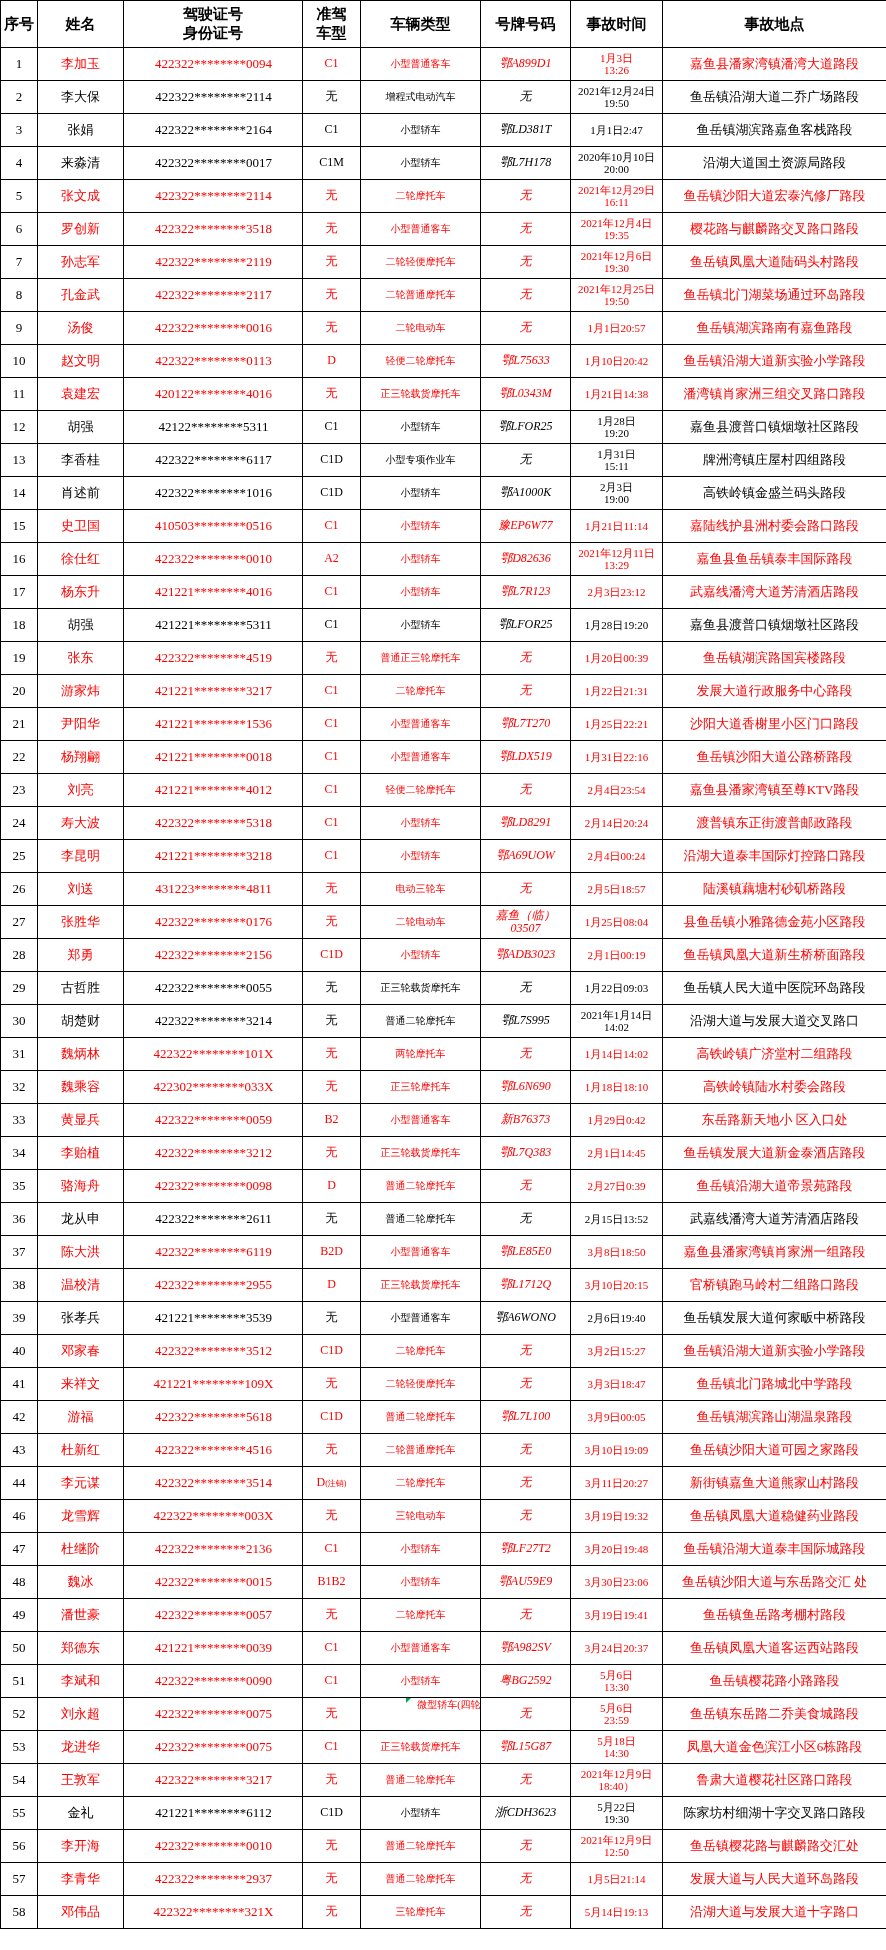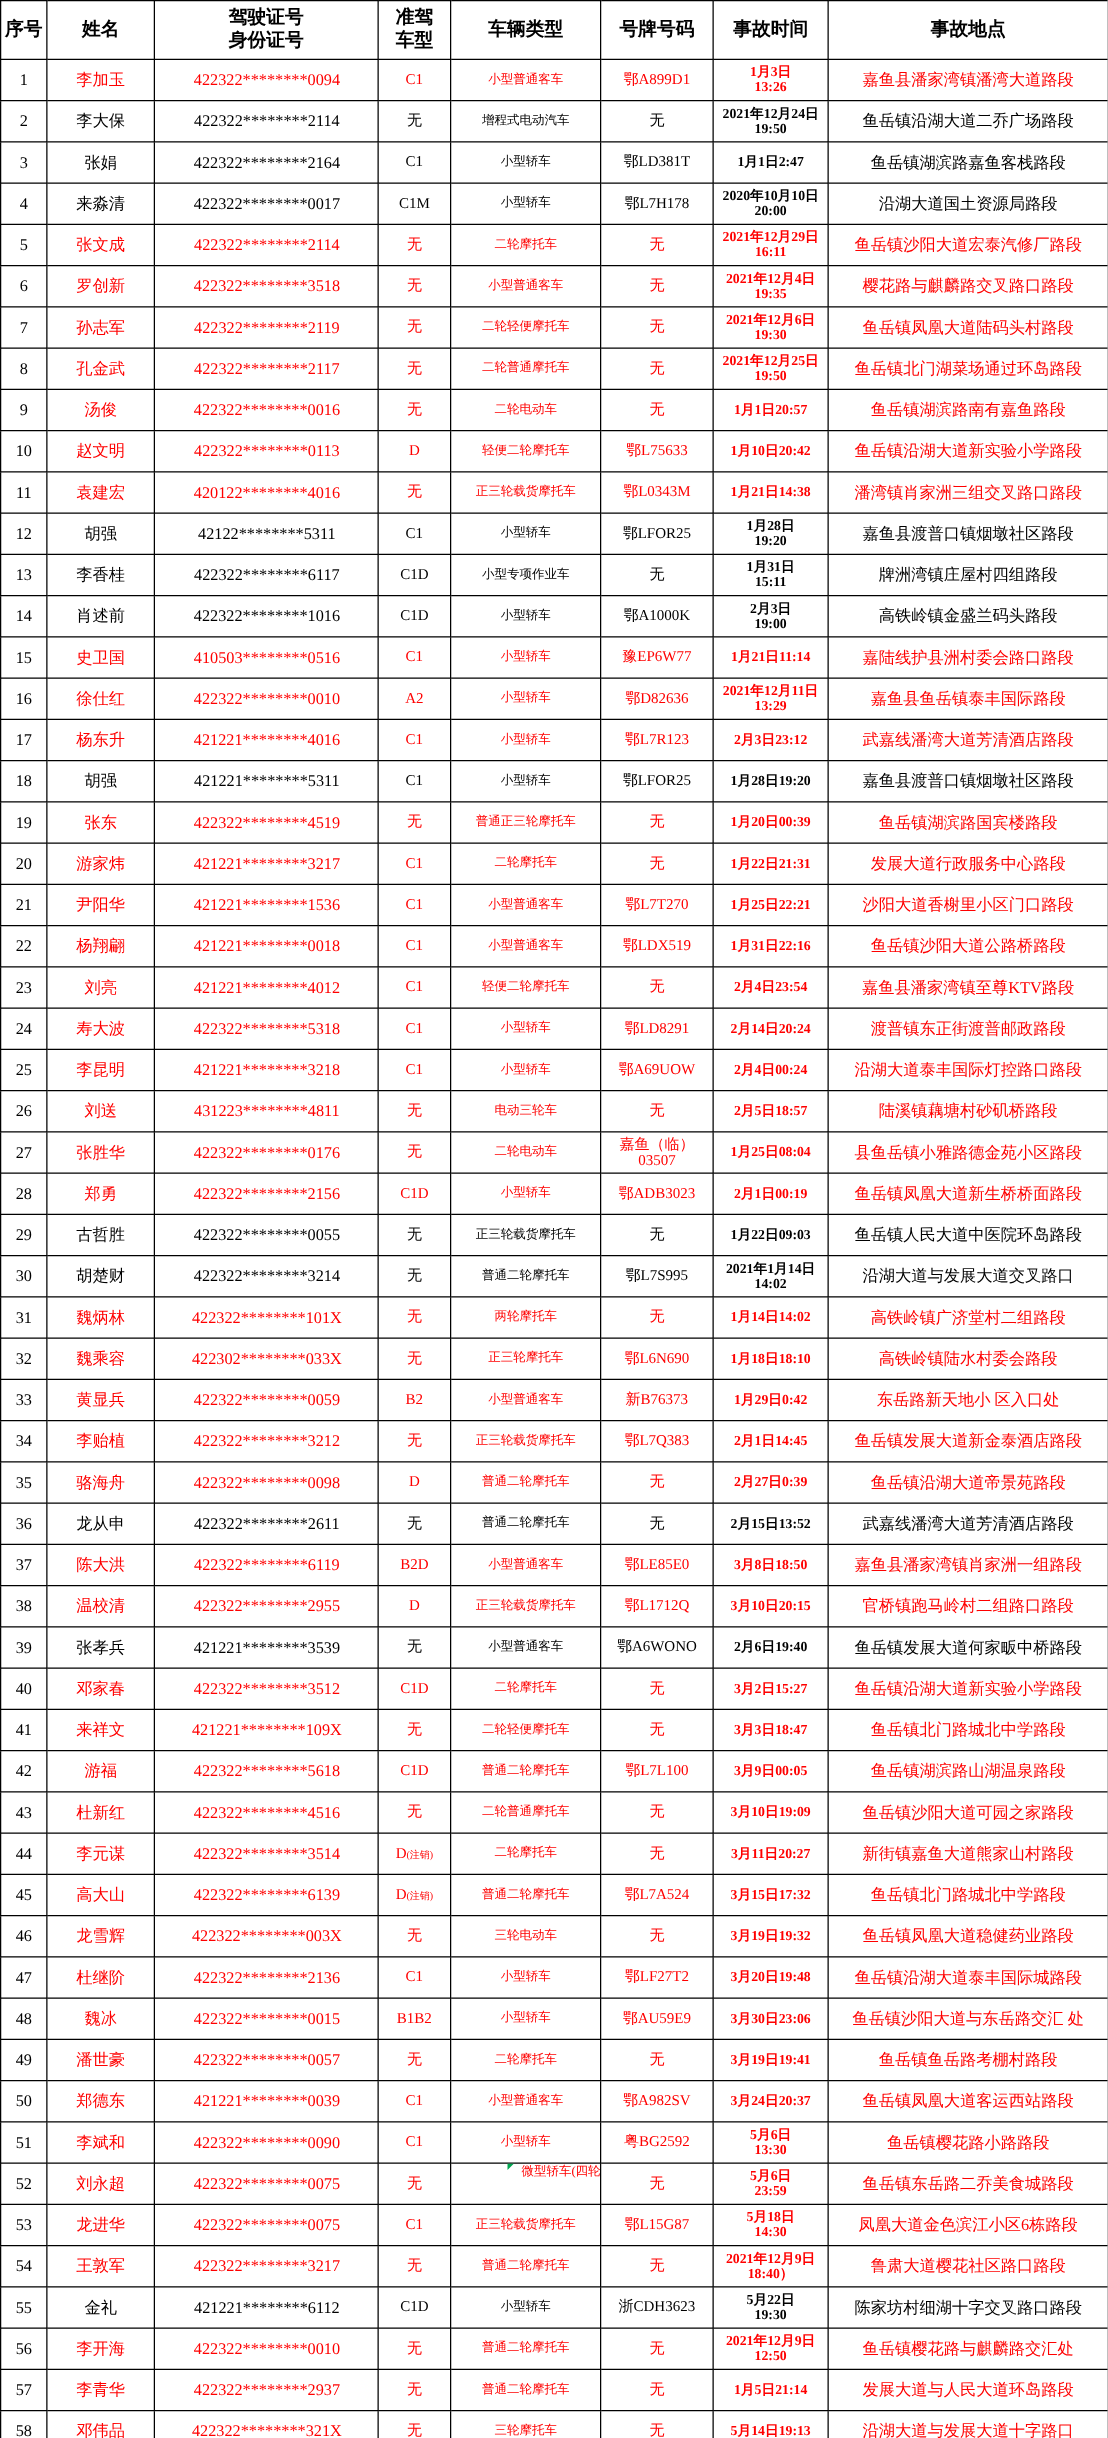--- a/index.html
+++ b/index.html
@@ -6,22 +6,22 @@
   body{font-family:"Liberation Serif","DejaVu Serif",serif;color:#000;}
   .sheet{width:886px;}
   table{border-collapse:collapse;width:886px;table-layout:fixed;background:#fff;}
   th,td{border:1px solid #000;padding:1px 2px;overflow:hidden;vertical-align:middle;}
   thead th{font-weight:bold;font-size:15px;height:44px;text-align:center;white-space:pre-line;line-height:1.25;background:#fff;}
   td{height:30px;font-size:13px;line-height:1.12;text-align:center;word-break:break-all;}
   td.c-seq{font-size:13px;}
   td.c-license_id{text-align:center;font-size:13px;padding-left:3px;letter-spacing:0;margin-left:32px;}
   td.c-permit{font-size:12px;}
   td.c-vehicle{font-size:10px;}
-  td.c-plate{font-size:12px;white-space:pre-line;}
-  td.c-time{font-size:11px;white-space:pre-line;font-weight:bold;}
+  td.c-plate{font-size:12px;white-space:pre-line;font-style:italic;}
+  td.c-time{font-size:11px;white-space:pre-line;}
   td.c-location{font-size:13px;}
   tr.alert td{color:#ff0000;}
   tr td.c-seq{color:#000;}
   .sub{font-size:8px;}
   .cellwrap{position:relative;display:block;width:100%;height:100%;margin-left:45px;}
   .note-tri{position:absolute;left:-2px;top:-2px;width:0;height:0;
     border-top:6px solid #00a650;border-right:6px solid transparent;display:block;}
 </style>
 </head>
 <body>
@@ -501,30 +501,20 @@
           <td class="c-seq">44</td>
           <td class="c-name">李元谋</td>
           <td class="c-license_id">422322********3514</td>
           <td class="c-permit">D<span class="sub">(注销)</span></td>
           <td class="c-vehicle">二轮摩托车</td>
           <td class="c-plate">无</td>
           <td class="c-time">3月11日20:27</td>
           <td class="c-location">新街镇嘉鱼大道熊家山村路段</td>
         </tr>
         <tr class="alert">
-          <td class="c-seq">45</td>
-          <td class="c-name">高大山</td>
-          <td class="c-license_id">422322********6139</td>
-          <td class="c-permit">D<span class="sub">(注销)</span></td>
-          <td class="c-vehicle">普通二轮摩托车</td>
-          <td class="c-plate">鄂L7A524</td>
-          <td class="c-time">3月15日17:32</td>
-          <td class="c-location">鱼岳镇北门路城北中学路段</td>
-        </tr>
-        <tr class="alert">
           <td class="c-seq">46</td>
           <td class="c-name">龙雪辉</td>
           <td class="c-license_id">422322********003X</td>
           <td class="c-permit">无</td>
           <td class="c-vehicle">三轮电动车</td>
           <td class="c-plate">无</td>
           <td class="c-time">3月19日19:32</td>
           <td class="c-location">鱼岳镇凤凰大道稳健药业路段</td>
         </tr>
         <tr class="alert">

